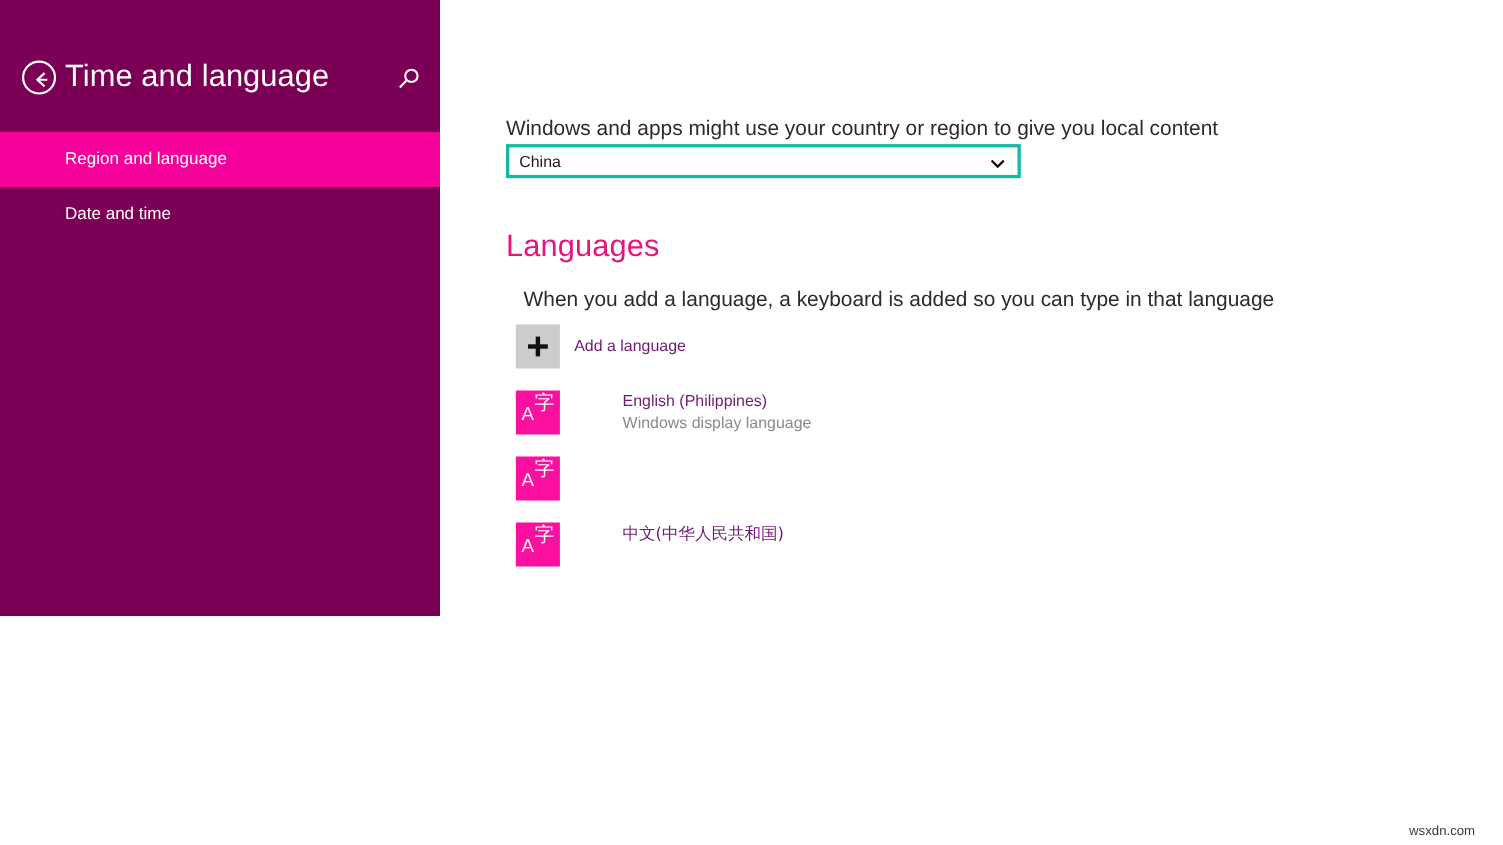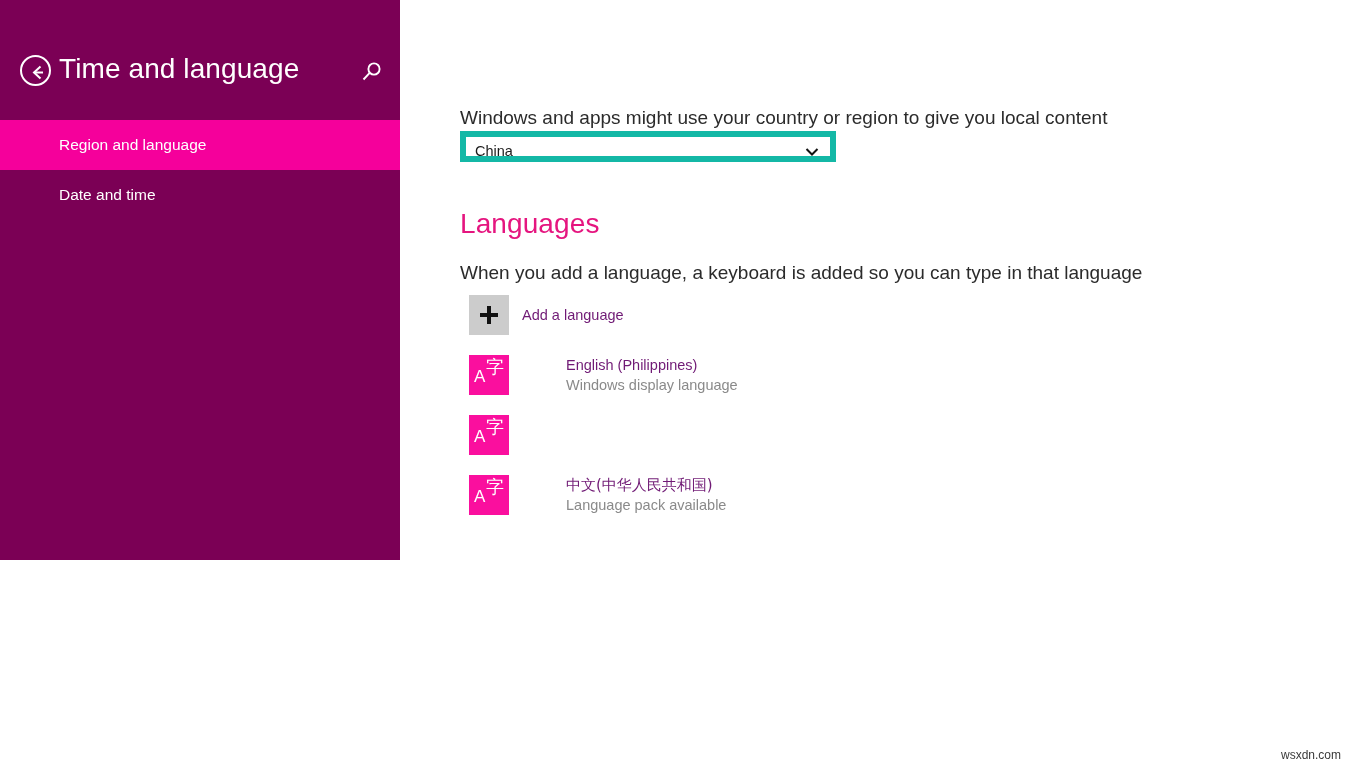--- a/index.html
+++ b/index.html
@@ -125,30 +125,30 @@
   .heading-languages { top: 208px; }
 
   .section-desc {
     position: absolute;
     left: 60px;
     font-size: 19px;
     color: #2b2b2b;
     white-space: nowrap;
   }
   .desc-country { top: 107px; }
-  .desc-languages { top: 262px; }
+  .desc-languages { top: 262px; margin-left: 16px; }
 
   
   .dropdown {
     position: absolute;
     left: 60px;
     top: 131px;
-    width: 376px;
+    width: 468px;
     height: 31px;
-    border: 6px solid #14b8a6;
+    border: 3px solid #14b8a6;
     box-sizing: border-box;
     background: #ffffff;
     cursor: pointer;
   }
   .dropdown-value {
     position: absolute;
     left: 9px;
     top: 0;
     height: 29px;
     line-height: 29px;
@@ -352,21 +352,20 @@
         </div>
       </div>
 
       <div class="lang-row row-2">
         <div class="tile tile-lang">
           <span class="tile-glyph-a">A</span>
           <span class="tile-glyph-cjk">字</span>
         </div>
         <div class="row-text">
           <div class="row-title row-title-cjk">中文(中华人民共和国)</div>
-          <div class="row-sub">Language pack available</div>
         </div>
       </div>
 
     </div>
 
     <div class="watermark">wsxdn.com</div>
 
   </div>
 
 </div>

